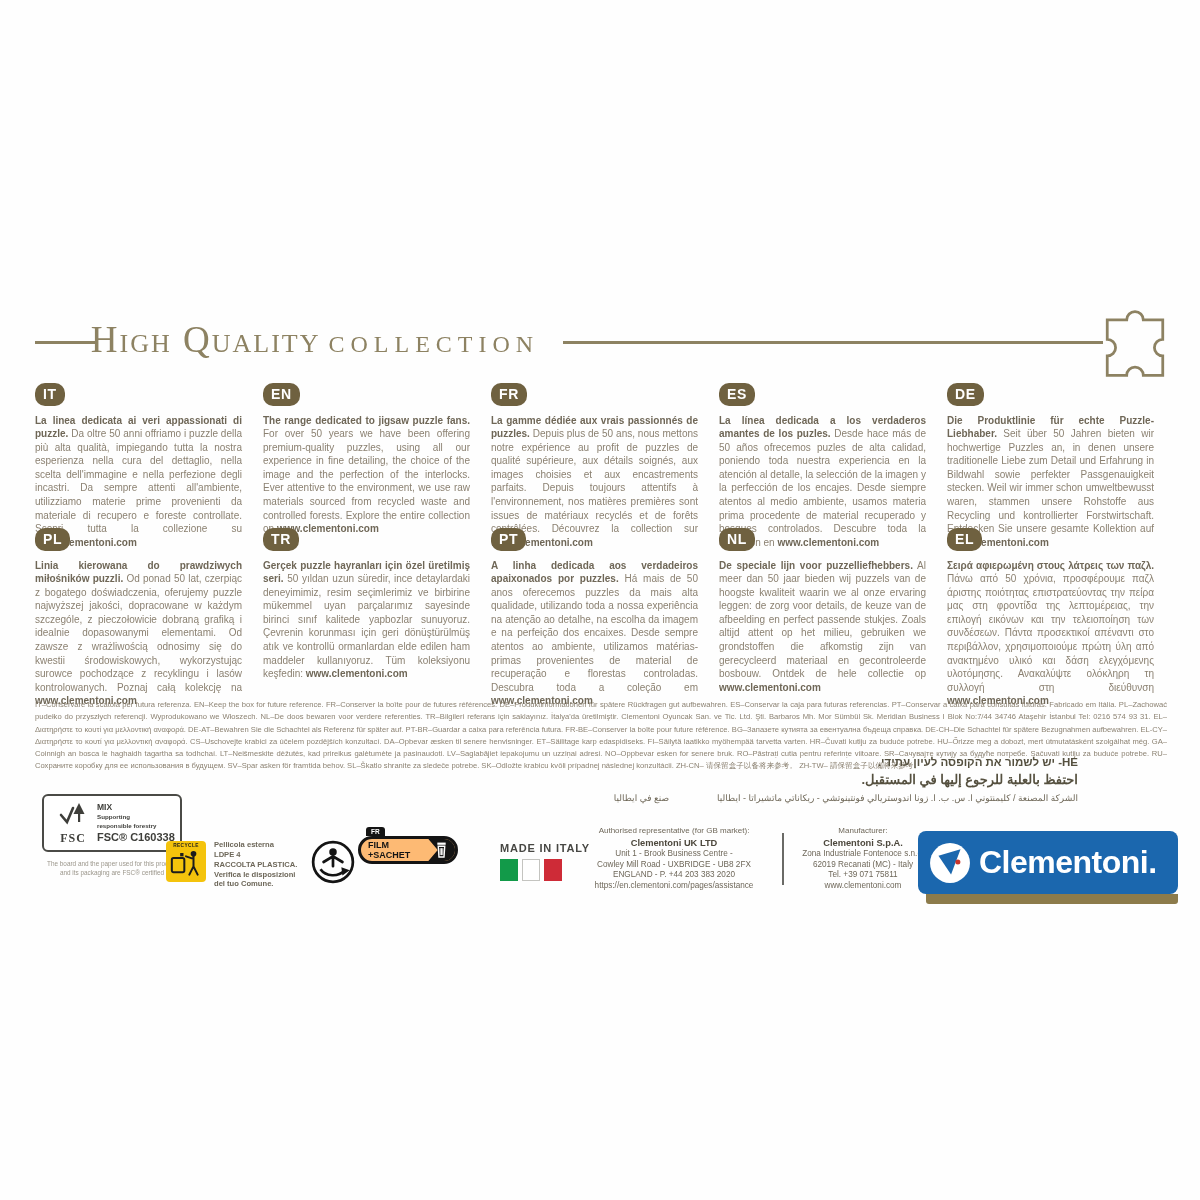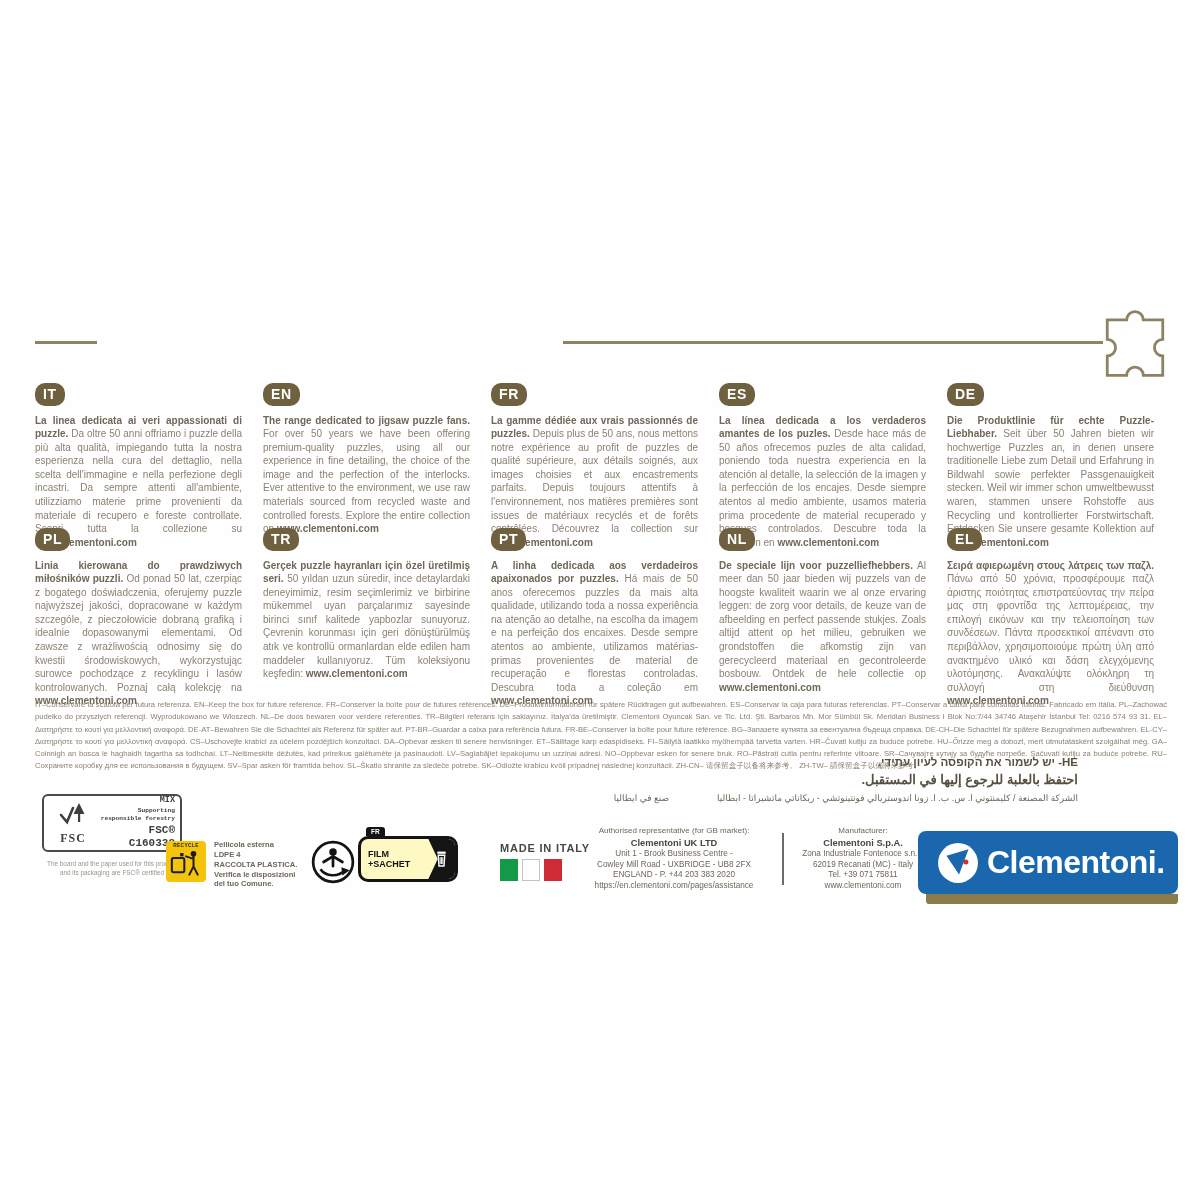--- a/index.html
+++ b/index.html
@@ -42,21 +42,21 @@
   .ar-line2 { right:122px; top:793px; font-size:9px; color:#6e6757; }
   .ar-line2 .made { margin-right:48px;padding-left:44px; }
   
   .fsc-box {
     position:absolute; left:42px; top:794px; width:140px; height:58px;
     border:2px solid #4a4a46; border-radius:6px; display:flex; align-items:center;
     padding:4px 5px; color:#3e3e3a; background:#fff;
   }
   .fsc-left { width:48px; text-align:center; }
   .fsc-word { font-family:"Liberation Serif", serif; font-weight:bold; font-size:12px; letter-spacing:1px; }
-  .fsc-right { flex:1; text-align:right; line-height:1.15;font-family:Liberation Mono, monospace; }
+  .fsc-right { flex:1; text-align:left; line-height:1.15; }
   .fsc-mix  { font-weight:bold; font-size:8.5px; }
   .fsc-sub  { font-size:6.2px; font-weight:bold; margin-top:1px; }
   .fsc-code { font-size:11px; font-weight:bold; margin-top:2px; }
   .fsc-caption {
     position:absolute; left:34px; top:860px; width:156px; text-align:center;
     font-size:6.4px; line-height:1.35; color:#9b968b;
   }
   .recycle-box {
     position:absolute; left:166px; top:841px; width:40px; height:41px;
     background:#f4c30c; border-radius:4px; text-align:center; padding-top:2px;
@@ -66,56 +66,57 @@
     position:absolute; left:214px; top:840px; width:116px; font-size:7.6px;
     font-weight:bold; line-height:1.3; color:#6d6759;
   }
   .triman { position:absolute; left:310px; top:839px; }
   .film-label { position:absolute; left:358px; top:827px; width:100px; }
   .film-tab {
     position:absolute; left:8px; top:0; background:#141414; color:#fff;
     font-size:6.5px; font-weight:bold; padding:1px 5px; border-radius:3px 3px 0 0;
   }
   .film-body {
-    margin-top:9px; height:46px; border:3px solid #141414; border-radius:10px;
-    background:#fef9c3; display:flex; overflow:hidden;
+    margin-top:9px; height:28px; border:3px solid #141414; border-radius:17px;
+    background:#fdba74; display:flex; overflow:hidden;
   }
   .film-text { flex:1; display:flex; flex-direction:column; justify-content:center;
     padding-left:7px; font-size:9px; font-weight:bold; color:#141414; line-height:1.15; }
   .film-arrow {
     width:36px; background:#141414; display:flex; align-items:center; justify-content:center;
     clip-path:polygon(26% 0,100% 0,100% 100%,26% 100%,52% 50%);
   }
   .mii { position:absolute; left:500px; top:842px;text-align:center; }
   .mii-word { font-size:11px; font-weight:bold; color:#474743; letter-spacing:.8px; }
   .mii-flag { margin-top:5px; display:flex; gap:4px; }
   .mii-flag span { display:block; width:18px; height:22px; border:1px solid #c4c4c0; }
   .addr { position:absolute; text-align:center; color:#6e6759; font-size:8.2px; line-height:1.32; }
   .addr .intro { font-size:8px; }
   .addr .name  { font-size:9.3px; font-weight:bold; color:#4c473c; }
   .addr-rep  { left:568px; top:826px; width:212px; }
   .addr-manu { left:790px; top:826px; width:146px; }
   .addr-divider { position:absolute; left:782px; top:833px; width:2px; height:52px; background:#6a6a66; }
   .brand { position:absolute; left:918px; top:831px; }
   .brand-blue {
     width:260px; height:63px; background:#1b67ae; border-radius:8px;
-    display:flex; align-items:center; padding-left:19px;
+    display:flex; align-items:center; padding-left:11px;
   }
   .brand-name {
     color:#fff; font-size:32px; font-weight:bold; letter-spacing:-.5px; margin-left:8px;
     font-family:"Liberation Sans", sans-serif;
   }
   .brand-bar { width:252px; height:10px; background:#8c7b4b; margin-left:8px; border-radius:0 0 3px 3px; }
 </style>
 </head>
 <body>
 
 <div class="page">
 
   <div class="rule rule-left"></div>
+  <div class="hq-title"><span class="hq-main">High Quality</span><span class="hq-sub">COLLECTION</span></div>
   <div class="rule rule-right"></div>
   <svg class="puzzle-icon" width="74" height="88" viewBox="0 0 80 86">
     <path d="M10,18 H31 A9,9 0 0 1 49,18 H70 V39 A9,9 0 0 0 70,57 V78 H49 A9,9 0 0 0 31,78 H10 V57 A9,9 0 0 0 10,39 Z" fill="none" stroke="#8d8262" stroke-width="3"></path>
   </svg>
 
   <div class="lang-col" style="left:35px;top:383px">
     <span class="pill">IT</span>
     <p class="lang-text"><b class="head">La linea dedicata ai veri appassionati di puzzle.</b> <span>Da oltre 50 anni offriamo i puzzle della più alta qualità, impiegando tutta la nostra esperienza nella cura del dettaglio, nella scelta dell'immagine e nella perfezione degli incastri. Da sempre attenti all'ambiente, utilizziamo materie prime provenienti da materiale di recupero e foreste controllate. Scopri tutta la collezione su</span> <b class="link">www.clementoni.com</b></p>
   </div>
   <div class="lang-col" style="left:263px;top:383px">

